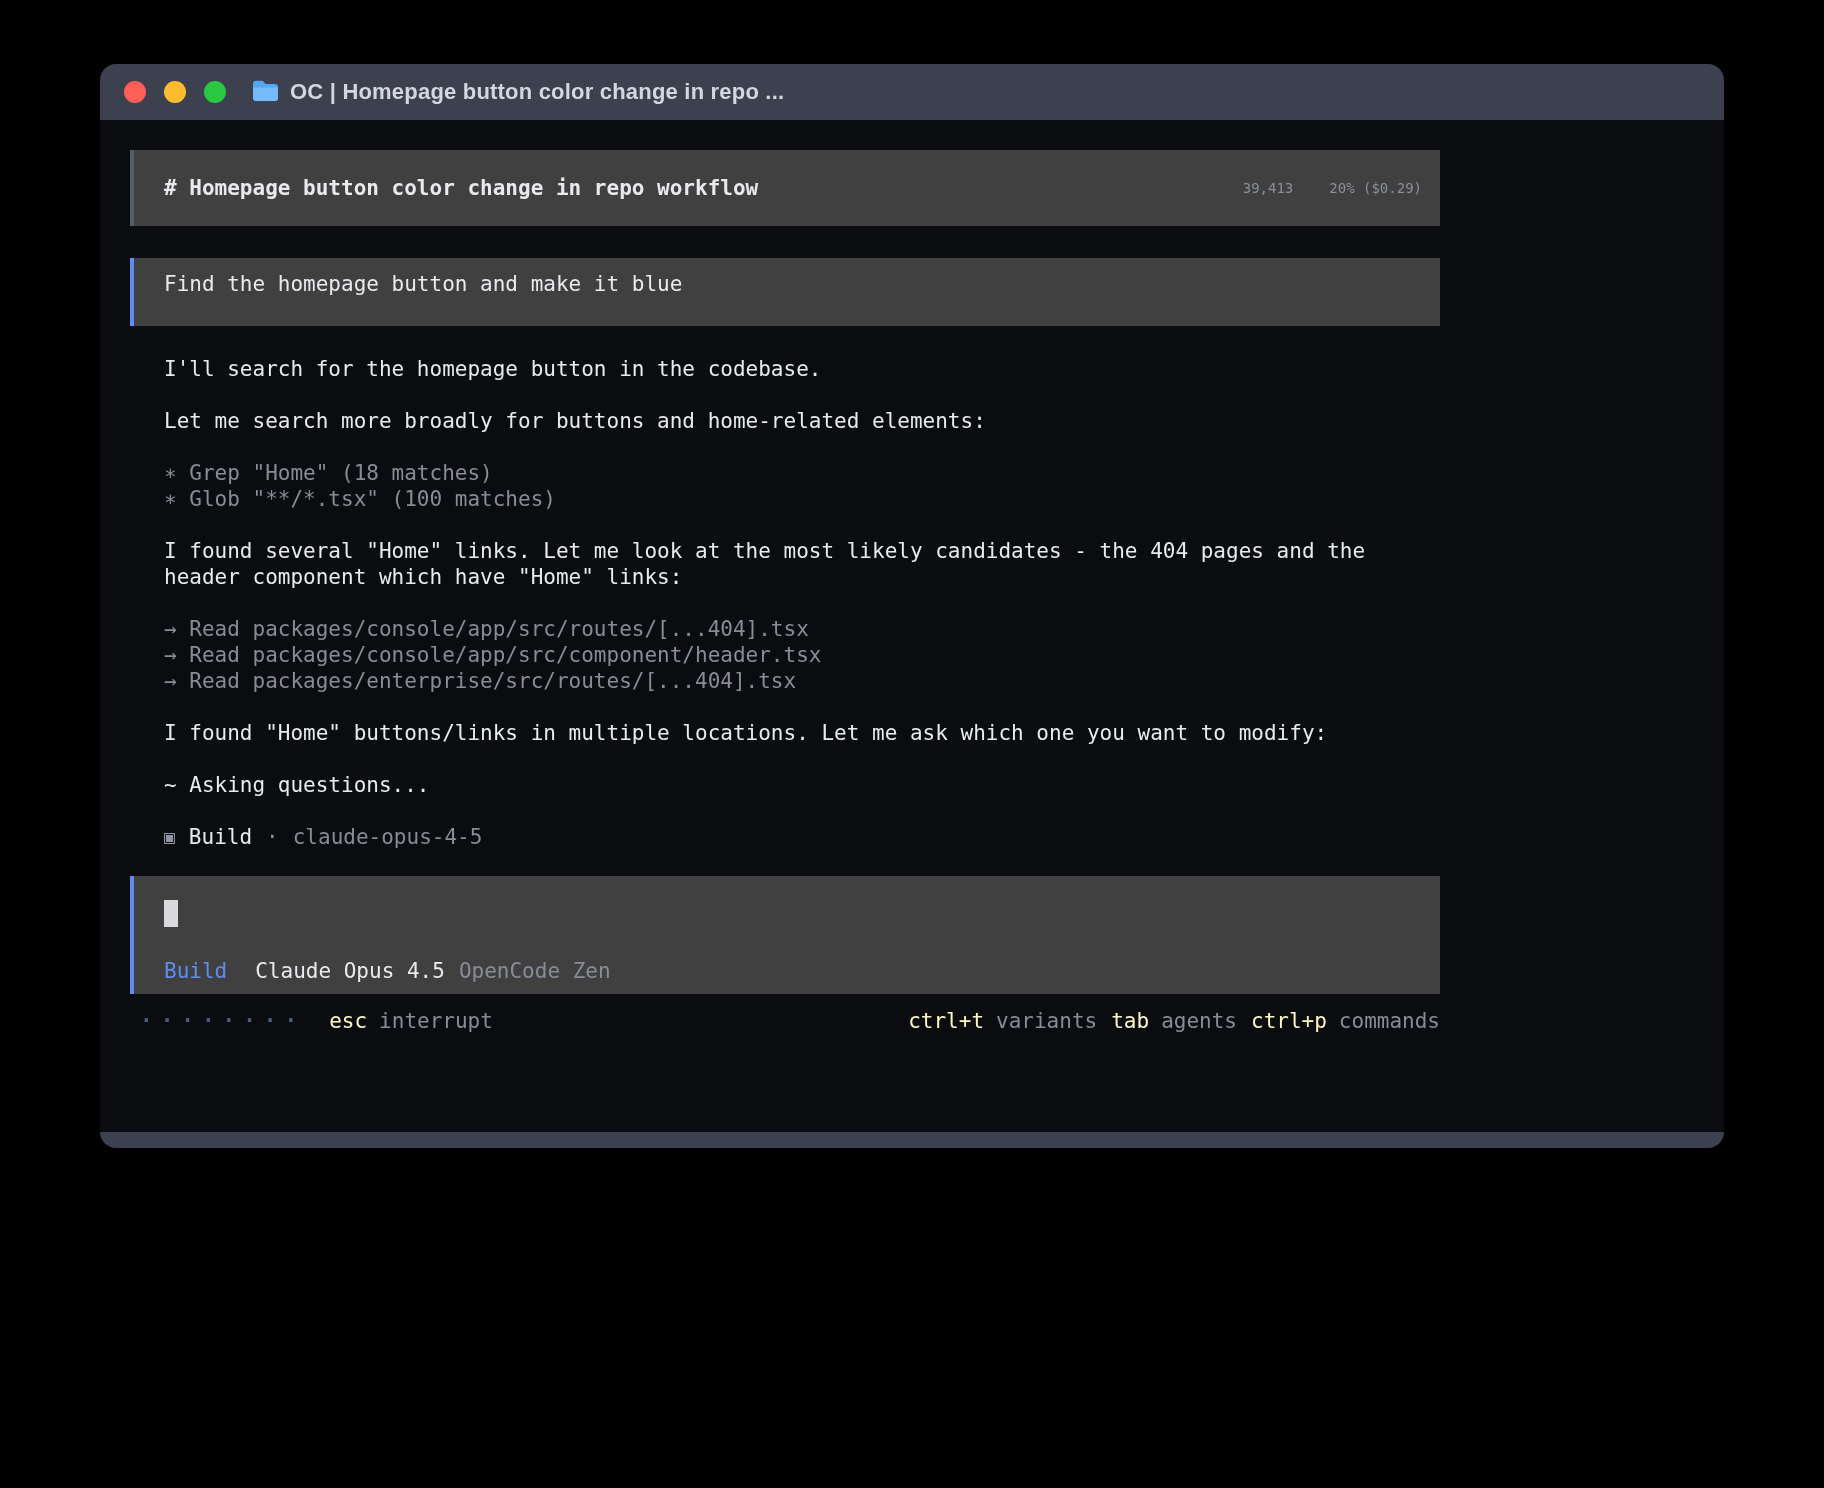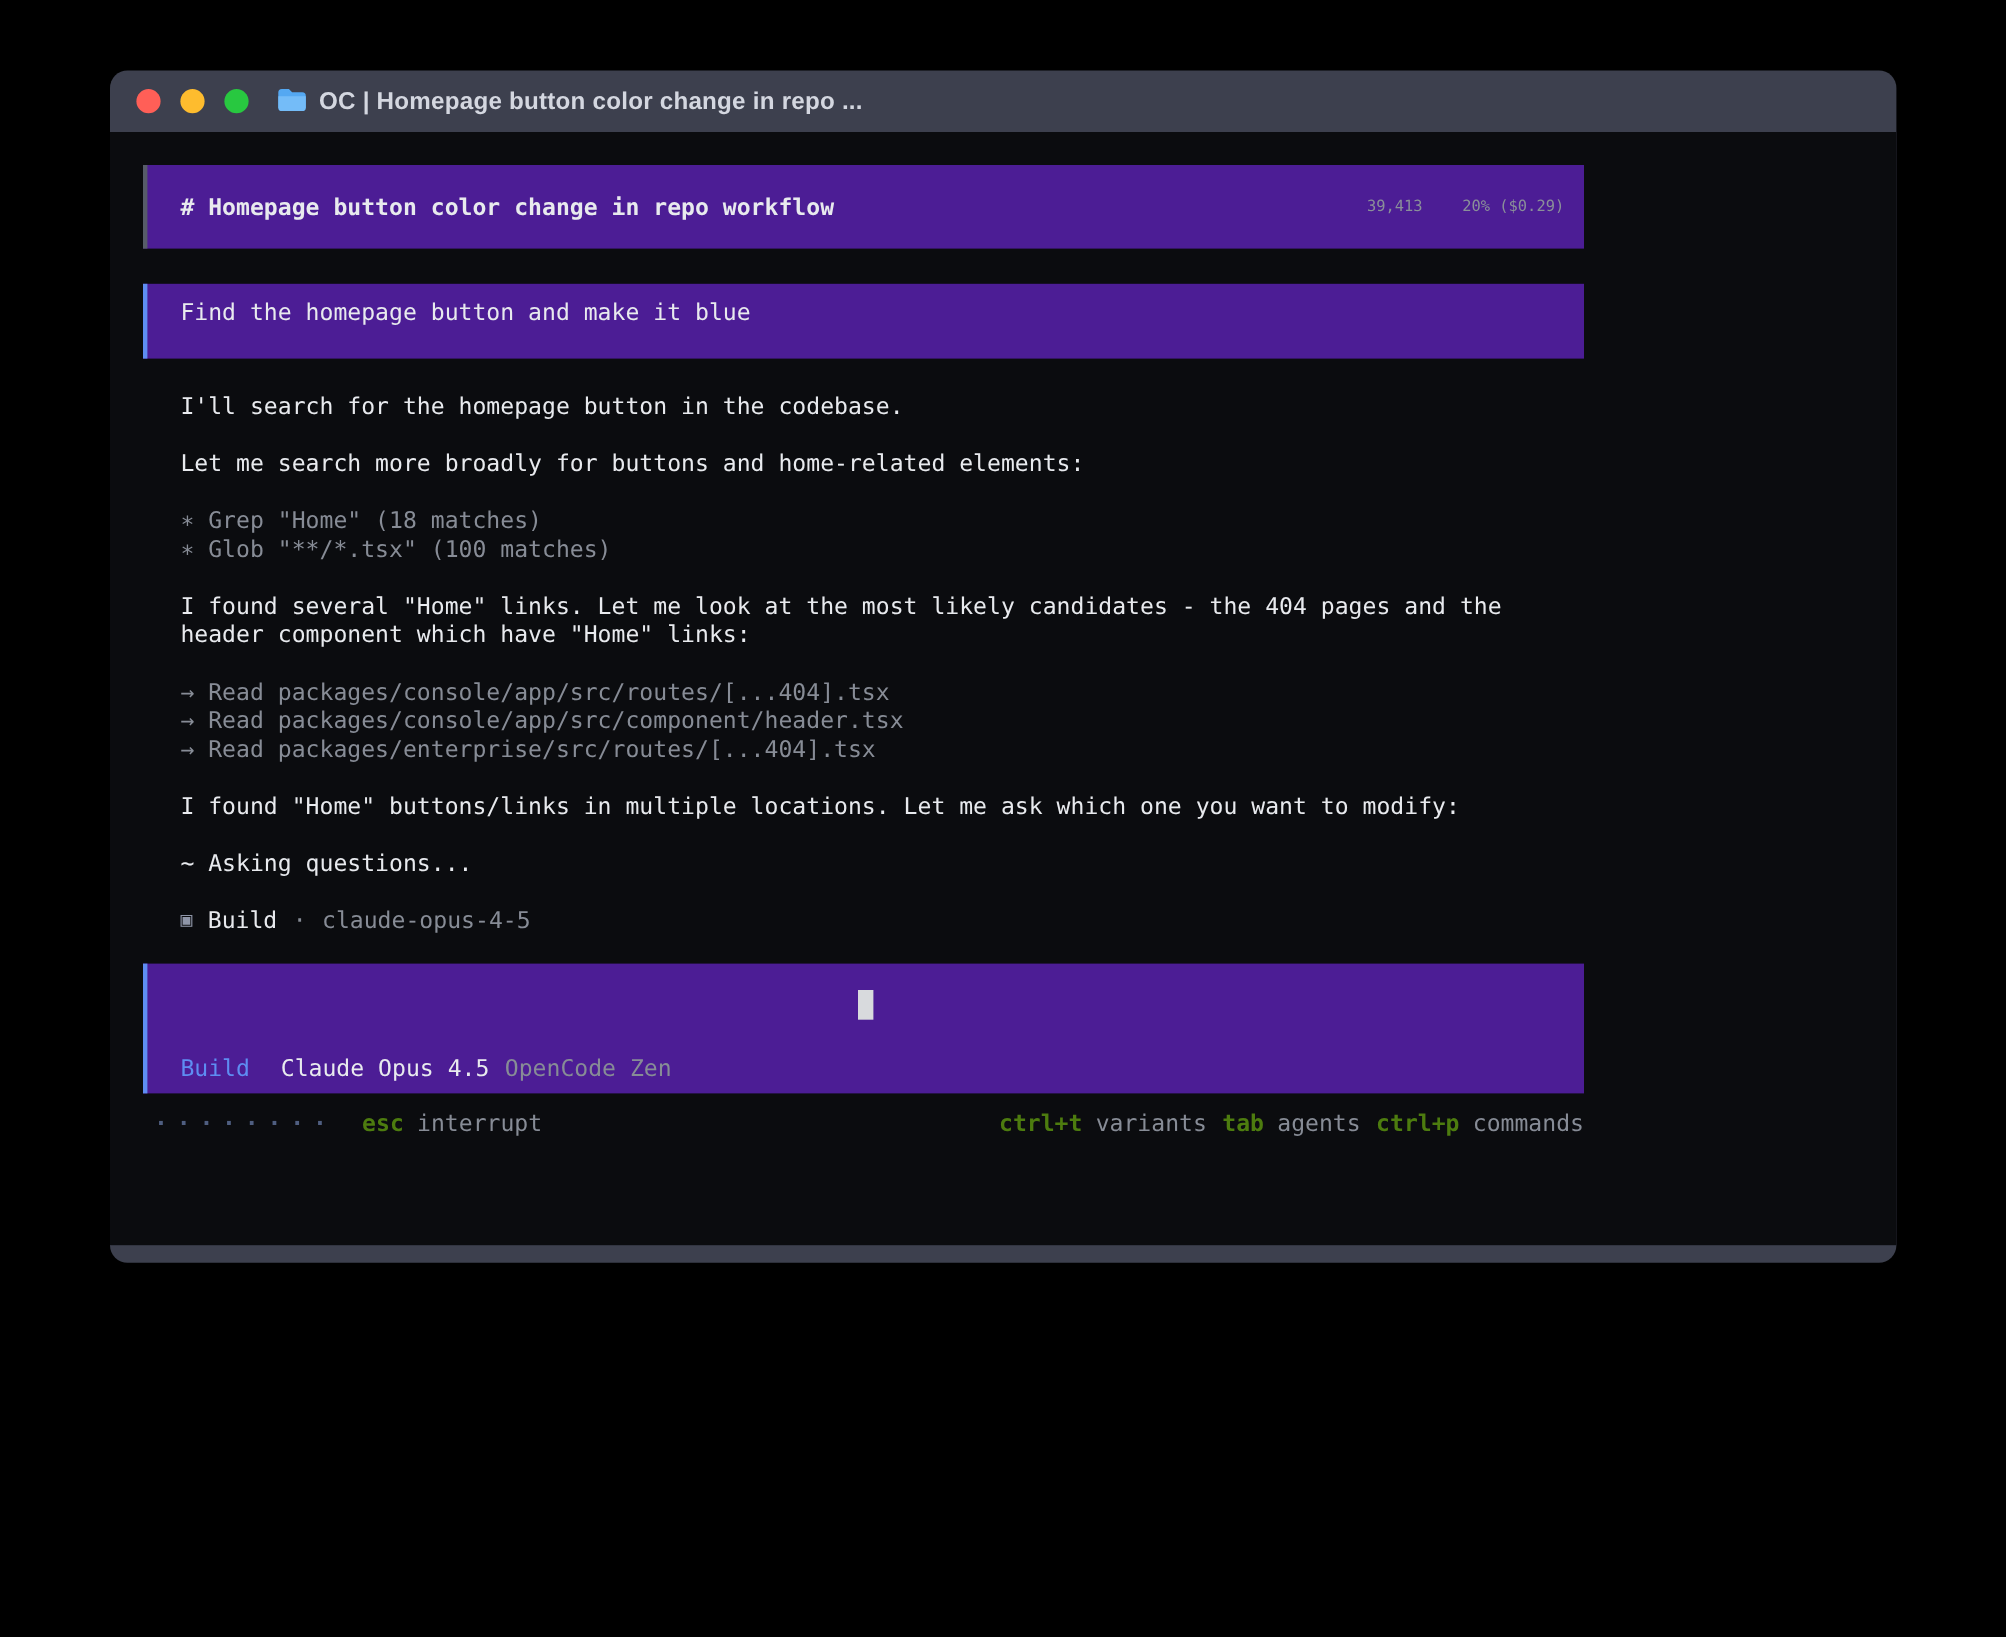--- a/index.html
+++ b/index.html
@@ -21,21 +21,21 @@
   .light.green { background:#28c840; }
   .titlegroup { display:flex; align-items:center; gap:11px; margin-left:26px; }
   .titletext {
     font-family:"Liberation Sans", sans-serif; font-weight:700; font-size:22px;
     color:#d4d7e0; letter-spacing:0.2px;
   }
   .screen {
     height:1012px; background:#0b0c0f; padding:30px 0 0 30px;
   }
   .col { width:1310px; }
-  .block { background:#4c1d95;text-align:center; }
+  .block { background:#404040; }
   .header-block {
     border-left:4px solid #575c69; height:76px; margin-bottom:32px;
     display:flex; align-items:center; justify-content:space-between;
     padding:0 18px 0 30px;
   }
   .header-title { font-weight:700; font-size:21px; color:#e8eaee; }
   .header-stats { display:flex; gap:36px; font-size:14px; color:#8a8f99; }
   .user-block {
     border-left:4px solid #5e8df2; height:68px; margin-bottom:30px;
     display:flex; align-items:center; padding:0 18px 16px 30px;
@@ -57,21 +57,21 @@
   .input-footer .provider { margin-left:14px; }
   .statusbar {
     margin-top:14px; width:1310px; display:flex; align-items:center;
     justify-content:space-between; font-size:21px; line-height:26px;
     padding-left:10px;
   }
   .sb-left { display:flex; align-items:center; gap:24px; }
   .sb-left .esc-group { display:flex; gap:12px; align-items:baseline; }
   .sb-right { display:flex; gap:14px; }
   .hint { display:flex; gap:12px; align-items:baseline; }
-  .key { color:#4d7c0f; font-weight:700;text-align:right; }
+  .key { color:#fef9c3; font-weight:400;text-align:right; }
   .spinner { color:#4f5e80; letter-spacing:8px; font-weight:700; }
 </style>
 </head>
 <body>
 
 <div class="window">
 
   <div class="titlebar">
     <div class="lights">
       <span class="light red"></span>

